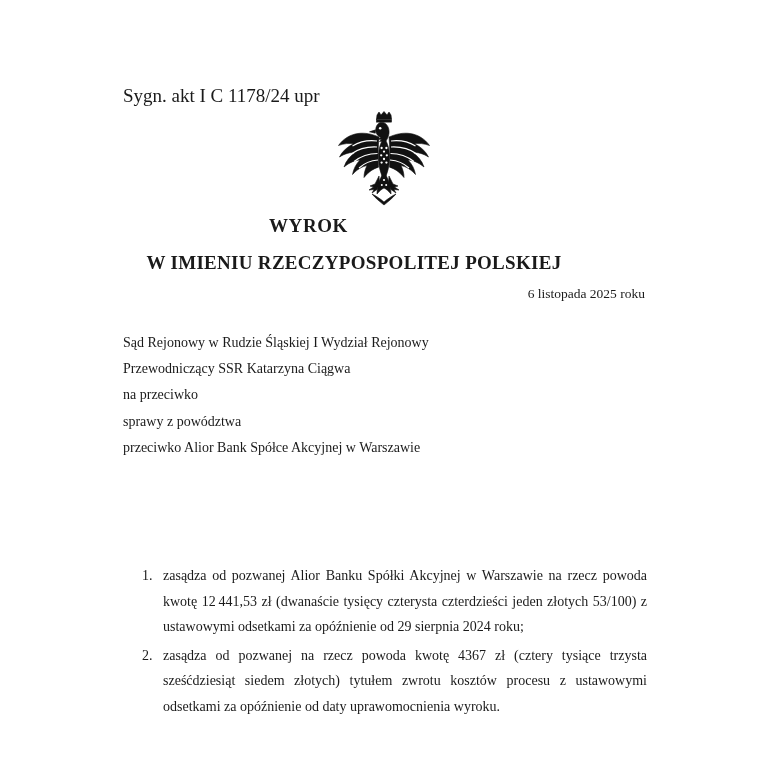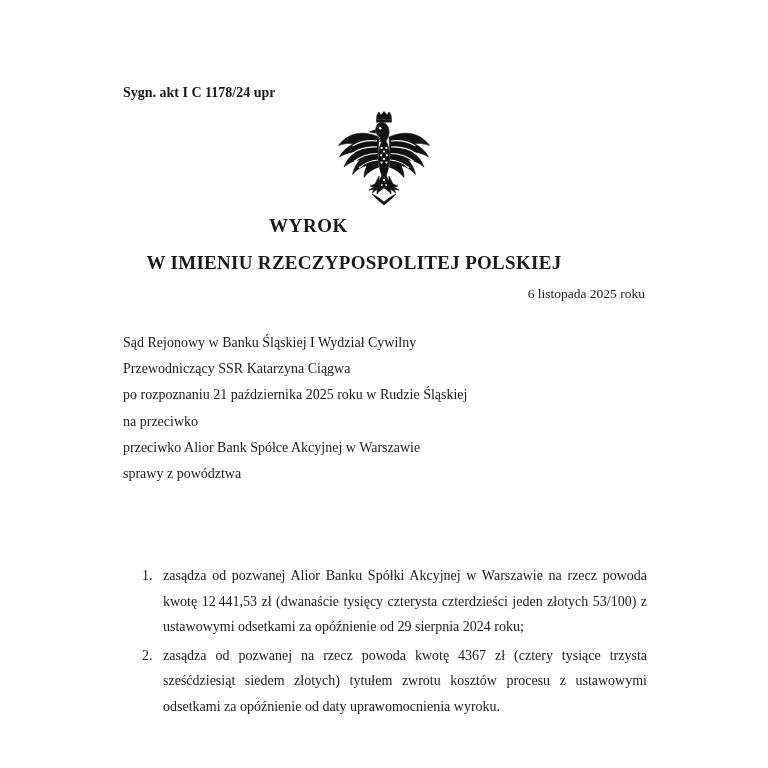--- a/index.html
+++ b/index.html
@@ -44,22 +44,22 @@
     top: 0;
     width: 768px;
     height: 768px;
     background: #ffffff;
   }
 
   .case-number {
     position: absolute;
     left: 123px;
     top: 85px;
-    font-size: 14px;
-    font-weight: 700;
+    font-size: 19px;
+    font-weight: 400;
     white-space: nowrap;
   }
 
   
   .emblem {
     position: absolute;
     left: 334px;
     top: 110px;
     width: 100px;
     height: 96px;
@@ -216,26 +216,25 @@
     </svg>
   </div>
 
   <div class="title-main">WYROK</div>
 
   <div class="title-sub">W IMIENIU RZECZYPOSPOLITEJ POLSKIEJ</div>
 
   <div class="doc-date">6 listopada 2025 roku</div>
 
   <div class="composition">
-    <div class="line">Sąd Rejonowy w Banku Śląskiej I Wydział Cywilny</div>
+    <div class="line">Sąd Rejonowy w Rudzie Śląskiej I Wydział Rejonowy</div>
     <div class="line">Przewodniczący SSR Katarzyna Ciągwa</div>
-    <div class="line">po rozpoznaniu 21 października 2025 roku w Rudzie Śląskiej</div>
     <div class="line">na przeciwko</div>
+    <div class="line">sprawy z powództwa</div>
     <div class="line">przeciwko Alior Bank Spółce Akcyjnej w Warszawie</div>
-    <div class="line">sprawy z powództwa</div>
   </div>
 
   <div class="rulings">
     <div class="ruling-item">
       <span class="ruling-num">1.</span>
       <span>zasądza od pozwanej Alior Banku Spółki Akcyjnej w Warszawie na rzecz powoda kwotę 12 441,53 zł (dwanaście tysięcy czterysta czterdzieści jeden złotych 53/100) z ustawowymi odsetkami za opóźnienie od 29 sierpnia 2024 roku;</span>
     </div>
     <div class="ruling-item">
       <span class="ruling-num">2.</span>
       <span>zasądza od pozwanej na rzecz powoda kwotę 4367 zł (cztery tysiące trzysta sześćdziesiąt siedem złotych) tytułem zwrotu kosztów procesu z ustawowymi odsetkami za opóźnienie od daty uprawomocnienia wyroku.</span>

